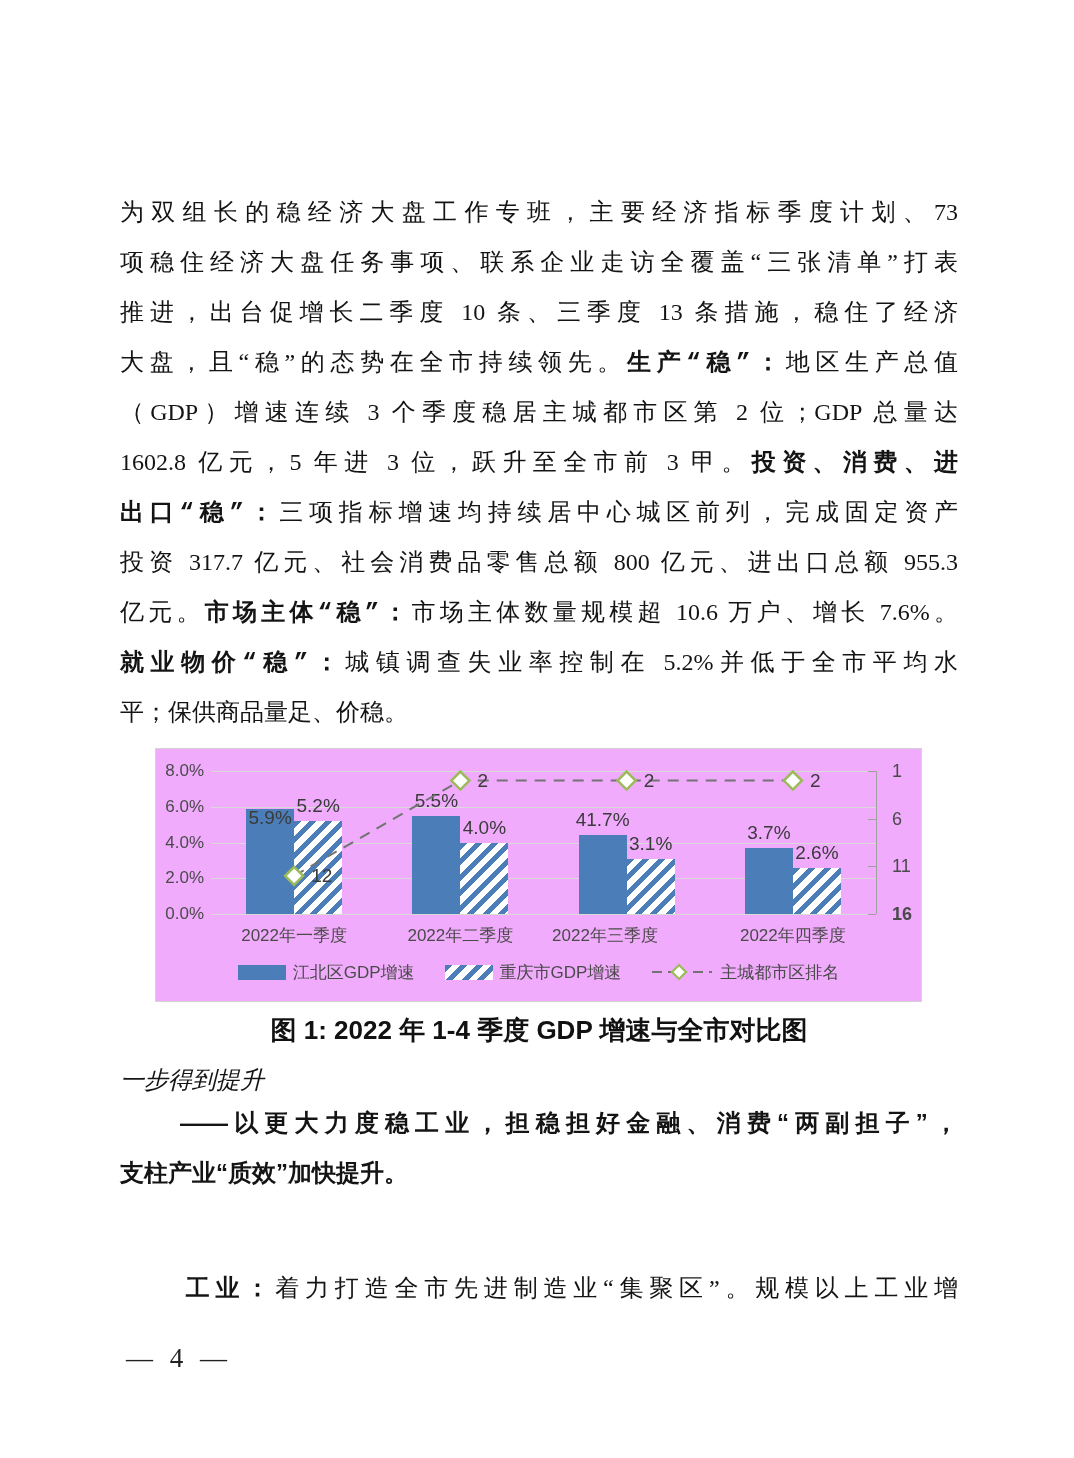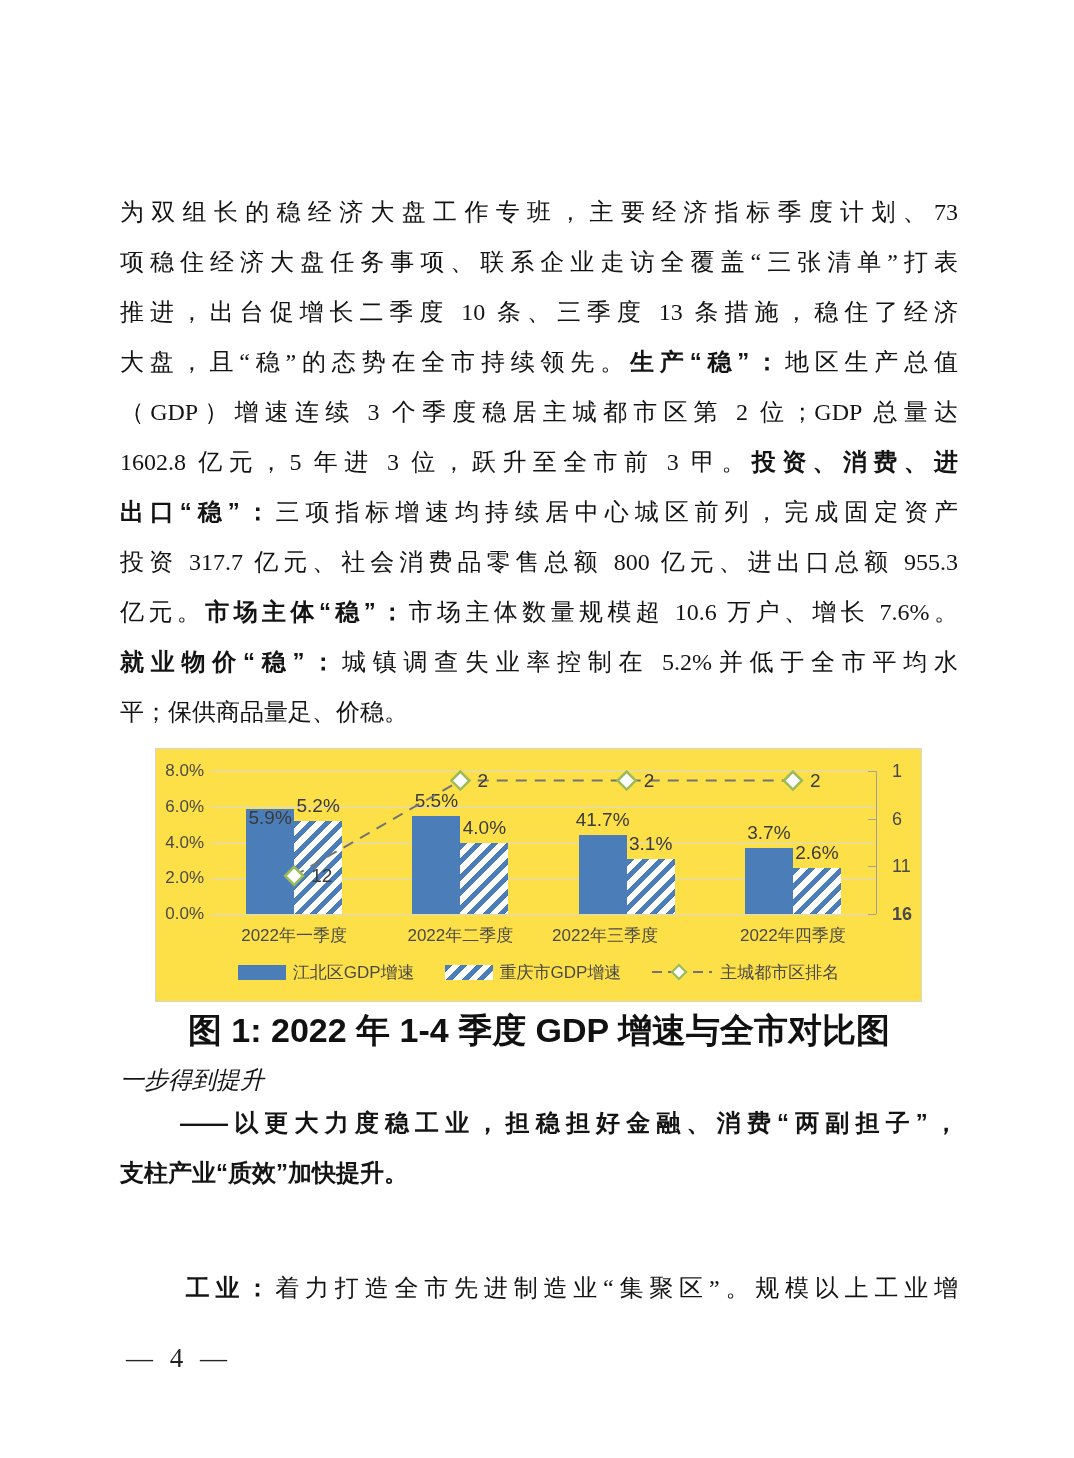--- a/index.html
+++ b/index.html
@@ -17,28 +17,28 @@
     font-family:"Liberation Serif","DejaVu Serif",serif;
   }
   
   .textblock{position:absolute;left:120px;top:187px;width:838px;}
   .line{
     height:50px;line-height:50px;font-size:24px;color:#141414;
     text-align:justify;text-align-last:justify;text-justify:inter-character;
     white-space:nowrap0;
   }
   .line.nolast{text-align-last:left;}
-  .b{font-family:Liberation Sans, sans-serif;font-weight:700;}
+  .b{font-family:Liberation Mono, monospace;font-weight:700;}
   .kai{font-style:italic;}
   .hei{font-family:"Liberation Sans","DejaVu Sans",sans-serif;font-weight:700;}
   .ind{display:inline-block;width:60px;}
   
   .chart{
     position:absolute;left:155px;top:748px;width:767px;height:254px;
-    border:1px solid #d4d4d4;background:#fde047;box-sizing:border-box;
+    border:1px solid #d4d4d4;background:#f0abfc;box-sizing:border-box;
     font-family:"Liberation Sans","DejaVu Sans",sans-serif;
   }
   .gl{position:absolute;height:1px;background:var(--grid);}
   .yt{position:absolute;width:44px;text-align:right;font-size:17px;line-height:20px;color:var(--charttext);}
   .yt2{position:absolute;width:36px;text-align:left;font-size:18px;line-height:20px;color:var(--charttext);}
   .rax{position:absolute;width:1px;background:var(--axis);}
   .rtick{position:absolute;width:8px;height:1px;background:var(--axis);}
   .bar{position:absolute;}
   .bar.solid{background:var(--blue);}
   .bar.hatch{background:repeating-linear-gradient(135deg,var(--blue) 0 5px,#ffffff 5px 11px);}
@@ -51,21 +51,21 @@
     display:flex;justify-content:center;align-items:center;gap:30px;
     font-size:17px;color:var(--charttext);
   }
   .leg-item{display:flex;align-items:center;gap:7px;}
   .swL{width:48px;height:15px;background:var(--blue);}
   .swH{width:48px;height:15px;background:repeating-linear-gradient(135deg,var(--blue) 0 5px,#ffffff 5px 11px);}
   
   .caption{
     position:absolute;left:120px;width:838px;top:1005px;height:50px;line-height:50px;
     text-align:center;font-family:"Liberation Sans","DejaVu Sans",sans-serif;
-    font-weight:700;font-size:34px;color:#111111;
+    font-weight:700;font-size:26px;color:#111111;
   }
   .para2{position:absolute;left:120px;top:1055px;width:838px;}
   .para3{position:absolute;left:120px;top:1098px;width:838px;}
   .para4{position:absolute;left:120px;top:1263px;width:838px;}
   
   .pagenum{
     position:absolute;left:126px;top:1336px;height:44px;line-height:44px;
     font-size:27px;color:#222222;letter-spacing:5px;
   }
 </style>

